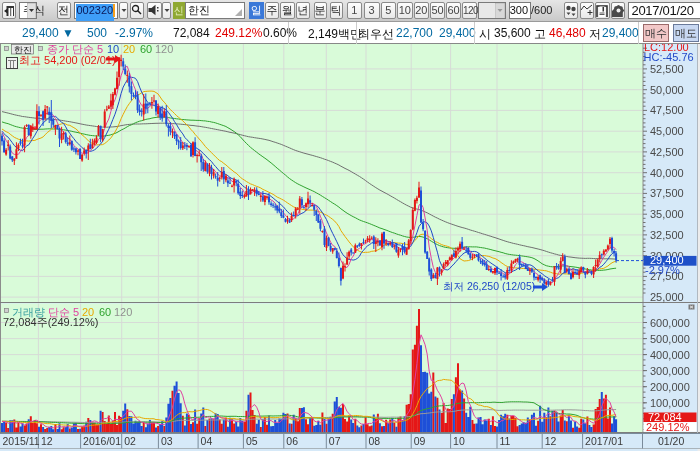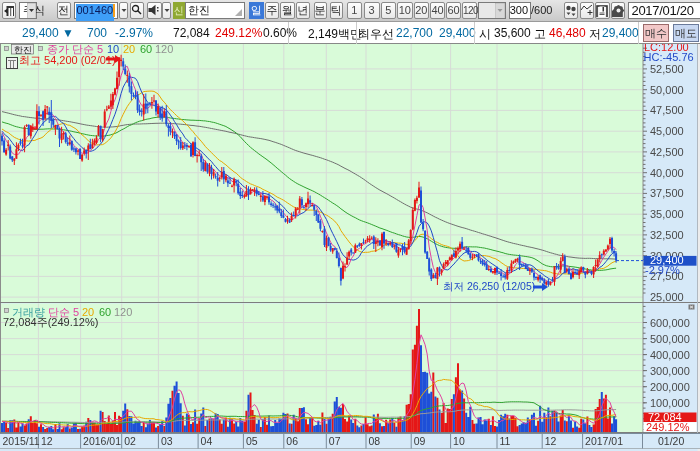--- a/index.html
+++ b/index.html
@@ -18,21 +18,21 @@
         <rect x="4.5" y="3" width="1.8" height="6.2" fill="#fff"></rect>
         <rect x="7.2" y="3" width="1.8" height="6.2" fill="#fff"></rect>
         <path d="M0 6l3.5-2.6v5.2z" fill="#222"></path>
       </svg></div>
  <div class="inp" style="left:19px;width:18px;color:#111;padding-left:3px">주식<svg width="9" height="15" style="position:absolute;right:0;top:0">
         <rect x="0" y="0" width="9" height="15" fill="#e0e0e0" stroke="#888" stroke-width="0.5"></rect>
         <path d="M2 6l2.5 3L7 6z" fill="#333"></path>
       </svg></div>
  <div class="btn" style="left:56.5px;width:14px">전</div>
  <div class="inp" style="left:73.5px;width:44px">
-      <span style="position:absolute;left:1px;top:1px;background:#3e9ef8;color:#0a1a5a;padding:0 1px;line-height:13px">001460</span>
+      <span style="position:absolute;left:1px;top:1px;background:#3e9ef8;color:#0a1a5a;padding:0 1px;line-height:13px">002320</span>
       <span style="position:absolute;left:38px;top:1px;width:2px;height:13px;background:#f5a020"></span>
     </div>
  <div class="btn" style="left:118.5px;width:9px;padding:0"><svg width="8" height="15" style="position:static">
         <path d="M1.5 6l2.5 3L6.5 6z" fill="#444"></path>
       </svg></div>
  <div class="btn" style="left:129.5px;width:14px"><svg width="11" height="12" style="position:static;margin-top:1px">
         <circle cx="4.5" cy="4.5" r="3" fill="none" stroke="#222" stroke-width="1.3"></circle>
         <path d="M6.8 6.8L10 10" stroke="#222" stroke-width="1.5"></path>
       </svg></div>
  <div class="btn" style="left:146.5px;width:15px"><svg width="12" height="12" style="position:static;margin-top:1px">
@@ -50,21 +50,21 @@
  <div class="btn" style="left:265px;width:14px">주</div>
  <div class="btn" style="left:280px;width:14.5px">월</div>
  <div class="btn" style="left:295.5px;width:14.5px">년</div>
  <div class="btn" style="left:313.5px;width:13px">분</div>
  <div class="btn" style="left:329.5px;width:13px">틱</div>
  <div class="btn" style="left:347px;width:14.5px;color:#444">1</div>
  <div class="btn" style="left:363.5px;width:16px;color:#444">3</div>
  <div class="btn" style="left:380.5px;width:15.5px;color:#444">5</div>
  <div class="btn" style="left:397px;width:15.5px;color:#444">10</div>
  <div class="btn" style="left:413.5px;width:15.5px;color:#444">20</div>
- <div class="btn" style="left:430px;width:15px;color:#444">40</div>
+ <div class="btn" style="left:430px;width:15px;color:#444">50</div>
  <div class="btn" style="left:446px;width:15px;color:#444">60</div>
  <div class="btn" style="left:462px;width:14.5px;color:#444;font-size:10px;letter-spacing:-0.5px">120</div>
  <div class="inp" style="left:477.5px;width:28px;background:#e8e8e8">
       <svg width="10" height="15" style="position:absolute;right:0;top:0">
         <rect x="0" y="0" width="10" height="15" fill="#d8d8d8" stroke="#999" stroke-width="0.5"></rect>
         <path d="M2.5 6l2.5 3L7.5 6z" fill="#999"></path>
       </svg>
     </div>
  <div class="inp" style="left:508.5px;width:22.5px;text-align:right;padding-right:2px;color:#111">300</div>
  <span style="left:531px;top:4px;color:#222;position:absolute;height:auto">/600</span>
@@ -91,21 +91,21 @@
       </svg></div>
  <div class="inp" style="left:627.5px;width:94px;color:#111;padding-left:3px;font-size:13px;letter-spacing:-0.3px">2017/01/20<svg width="12" height="12" style="position:absolute;right:1px;top:2px;height:12px">
         <rect x="0.5" y="1.5" width="11" height="10" fill="#fff" stroke="#555"></rect>
         <path fill="#555" d="M0.5 1.5h11v2.5h-11z"></path>
         <path stroke="#999" d="M3 7h2M6.5 7h2M3 9.5h2M6.5 9.5h2"></path>
       </svg></div>
 </div>
 
 <div class="r2">
  <span class="blue" style="left:22px">29,400 ▼</span>
- <span class="blue" style="left:87px">700</span>
+ <span class="blue" style="left:87px">500</span>
  <span class="blue" style="left:115px">-2.97%</span>
  <span class="blk" style="left:173px">72,084</span>
  <span class="red" style="left:215px">249.12%</span>
  <span class="blk" style="left:263px">0.60%</span>
  <span class="blk" style="left:308px">2,149백만</span>
  <span class="blk" style="left:358px">최우선</span>
  <span class="blue" style="left:396px">22,700</span>
  <span class="blue" style="left:439px">29,400</span>
  <span class="blk" style="left:479px">시</span>
  <span class="blk" style="left:494px">35,600</span>

